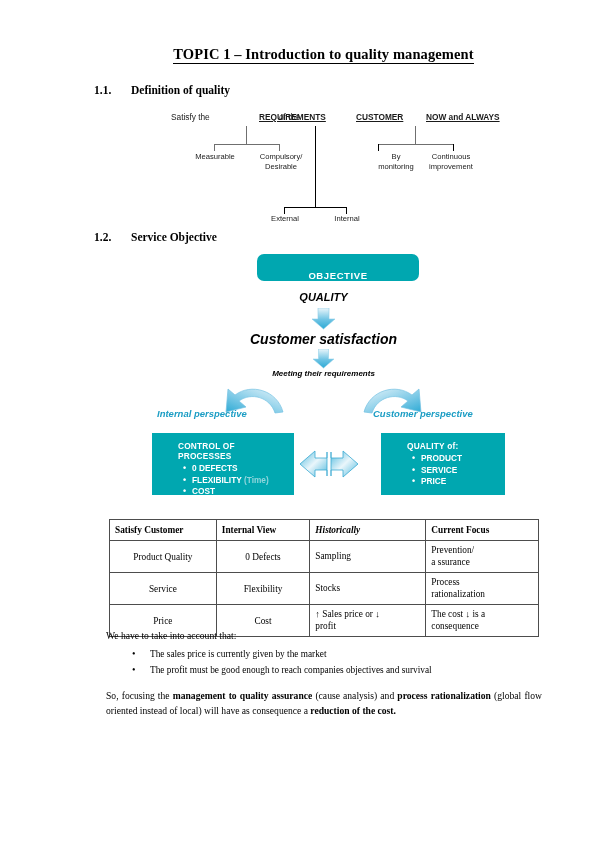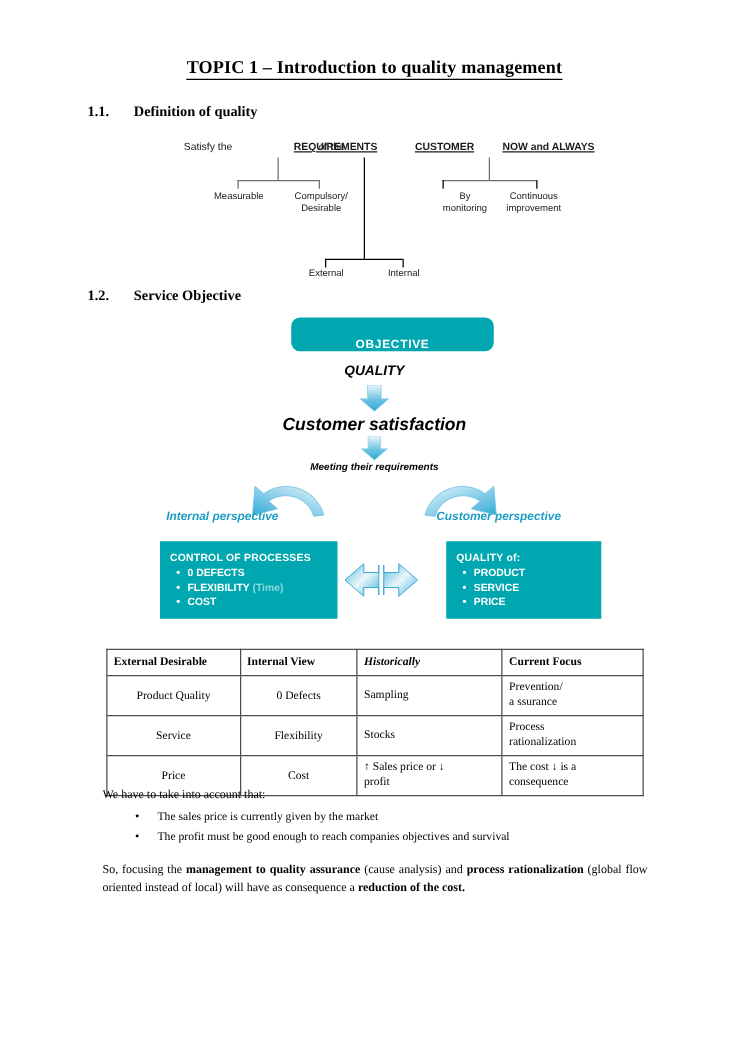--- a/index.html
+++ b/index.html
@@ -3,21 +3,21 @@
 <meta charset="utf-8">
 <style>
   html,body{margin:0;padding:0;background:#ffffff;}
   body{
     width:599px;height:848px;
     font-family:"Liberation Serif", serif;
     color:#000;
     position:relative;
     overflow:hidden;
   }
-  .page{position:absolute;inset:0;}
+  .page{position:absolute;inset:0;margin-left:24px;}
 
   
   .doc-title{
     position:absolute;left:0;top:46px;width:599px;
     text-align:center;
     font-family:"Liberation Serif", serif;
     font-weight:bold;font-size:14.5px;
     letter-spacing:.1px;
   }
   .doc-title span{border-bottom:1.4px solid #000;padding-bottom:1px;}
@@ -74,21 +74,21 @@
     font-family:"Liberation Sans", sans-serif;
     font-weight:bold;font-style:italic;font-size:9.5px;color:#1B9DC4;
     white-space:nowrap;
   }
   .persp.left{left:133px;}
   .persp.right{left:349px;}
 
   .pbox{
     position:absolute;top:185px;background:#00A7B0;
     color:#fff;font-family:"Liberation Sans", sans-serif;
-    padding:8px 10px 9px 8px;box-sizing:border-box;
+    padding:8px 10px 9px 26px;box-sizing:border-box;
   }
   .pbox.left{left:128px;width:142px;height:62px;}
   .pbox.right{left:357px;width:124px;height:62px;}
   .pbox .hdr{font-weight:bold;font-size:8.3px;letter-spacing:.2px;margin-bottom:2px;}
   .pbox ul{margin:0;padding:0 0 0 14px;list-style:none;}
   .pbox li{
     font-weight:bold;font-size:8.3px;line-height:11.5px;position:relative;
   }
   .pbox li::before{
     content:"•";position:absolute;left:-9px;top:0;font-size:9px;
@@ -263,21 +263,21 @@
         <li>PRODUCT</li>
         <li>SERVICE</li>
         <li>PRICE</li>
       </ul>
     </div>
   </div>
 
   <table class="tbl">
     <thead>
       <tr>
-        <th class="col1">External Desirable</th>
+        <th class="col1">Satisfy Customer</th>
         <th class="col2">Internal View</th>
         <th class="col3">Historically</th>
         <th class="col4">Current Focus</th>
       </tr>
     </thead>
     <tbody>
       <tr class="body">
         <td class="ctr">Product Quality</td>
         <td class="ctr">0 Defects</td>
         <td class="lft">Sampling</td>

